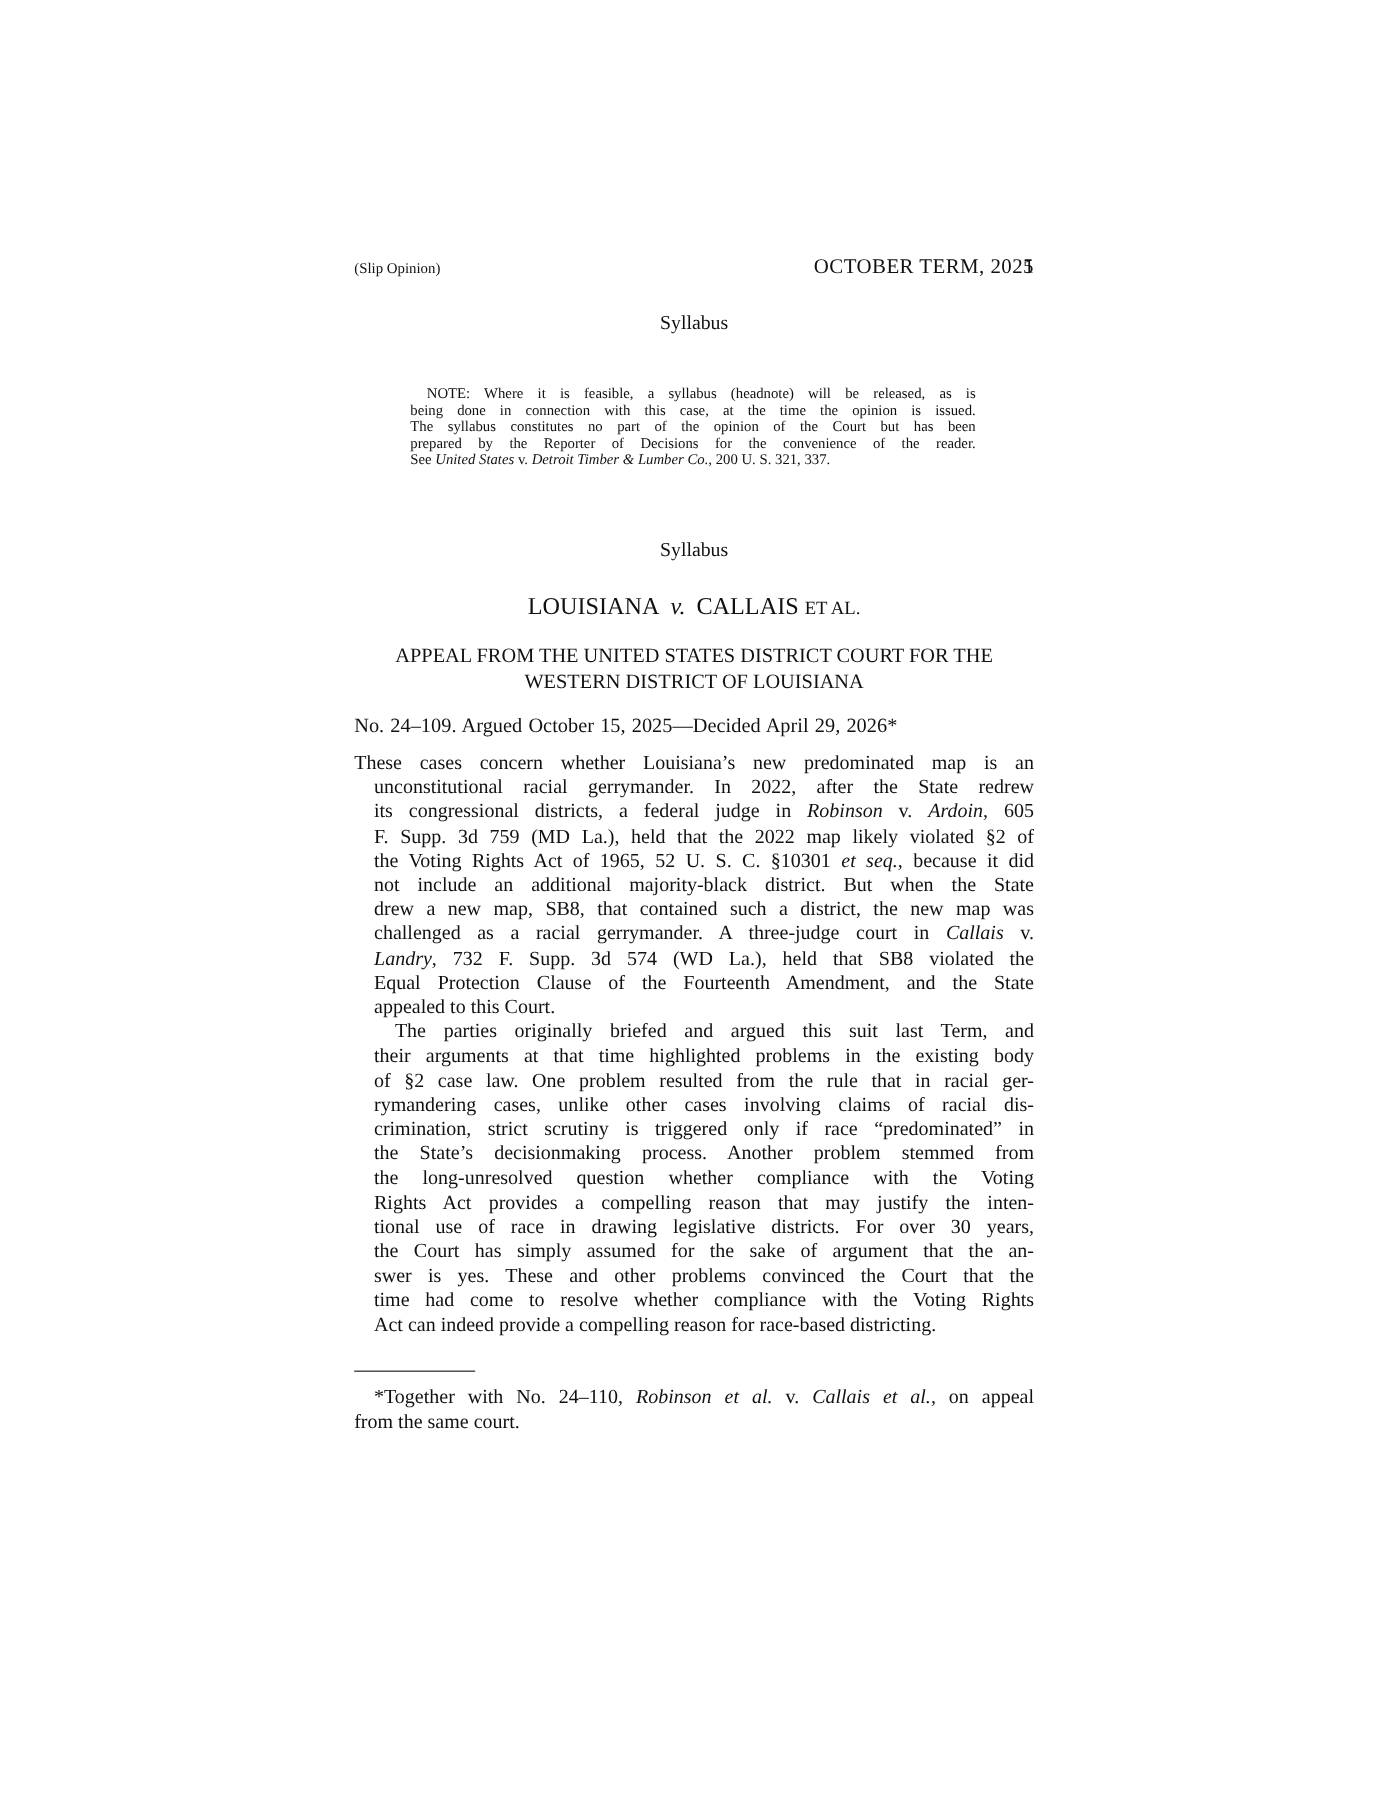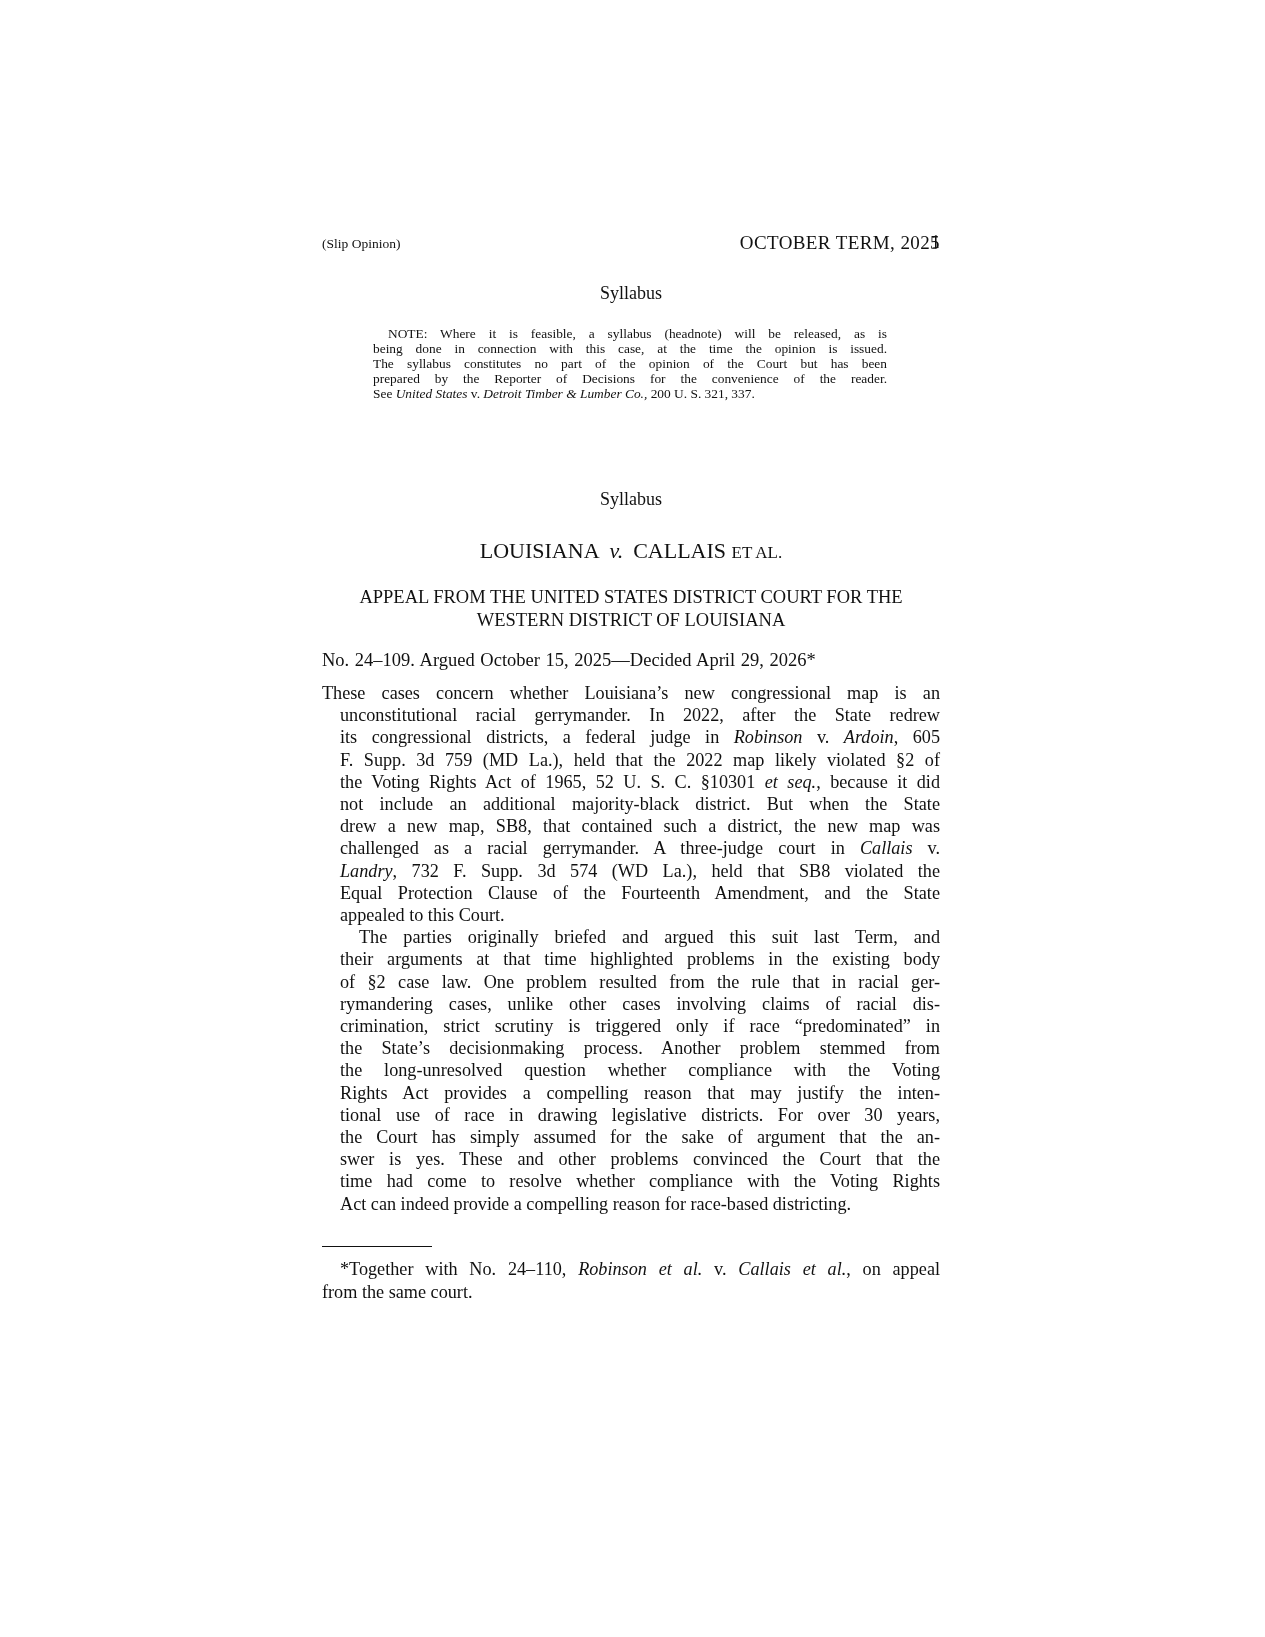--- a/index.html
+++ b/index.html
@@ -60,21 +60,21 @@
       top: 326px;
       font-size: 13.4px;
       line-height: 15px;
     }
     .note .line {
       display: block;
       text-align: justify;
       text-align-last: justify;
       white-space: nowrap;
     }
-    .note .line.indent { padding-left: 15px; }
+    .note .line.indent { padding-left: 15px; margin-top: 24px; }
     .note .line.last { text-align-last: left; }
     .court-title {
       position: absolute;
       left: 318px; width: 626px;
       top: 413px;
       text-align: center;
       font-size: 30px;
       font-weight: bold;
       letter-spacing: -0.3px;
     }
@@ -184,21 +184,21 @@
   </div>
 
   <div class="appeal">
     <div>APPEAL FROM THE UNITED STATES DISTRICT COURT FOR THE</div>
     <div>WESTERN DISTRICT OF LOUISIANA</div>
   </div>
 
   <div class="docket">No. 24–109.   Argued October 15, 2025—Decided April 29, 2026*</div>
 
   <div class="body-text">
-    <span class="line first">These cases concern whether Louisiana’s new congressional map is an</span>
+    <span class="line first">These cases concern whether Louisiana’s new predominated map is an</span>
     <span class="line">unconstitutional racial gerrymander.  In 2022, after the State redrew</span>
     <span class="line"><span>its congressional districts, a federal judge in </span><i>Robinson</i><span> v. </span><i>Ardoin</i><span>, 605</span></span>
     <span class="line">F. Supp. 3d 759 (MD La.), held that the 2022 map likely violated §2 of</span>
     <span class="line"><span>the Voting Rights Act of 1965, 52 U. S. C. §10301 </span><i>et seq.</i><span>, because it did</span></span>
     <span class="line">not include an additional majority-black district.  But when the State</span>
     <span class="line">drew a new map, SB8, that contained such a district, the new map was</span>
     <span class="line"><span>challenged as a racial gerrymander.  A three-judge court in </span><i>Callais</i><span> v.</span></span>
     <span class="line"><i>Landry</i><span>, 732 F. Supp. 3d 574 (WD La.), held that SB8 violated the</span></span>
     <span class="line">Equal Protection Clause of the Fourteenth Amendment, and the State</span>
     <span class="line last">appealed to this Court.</span>

